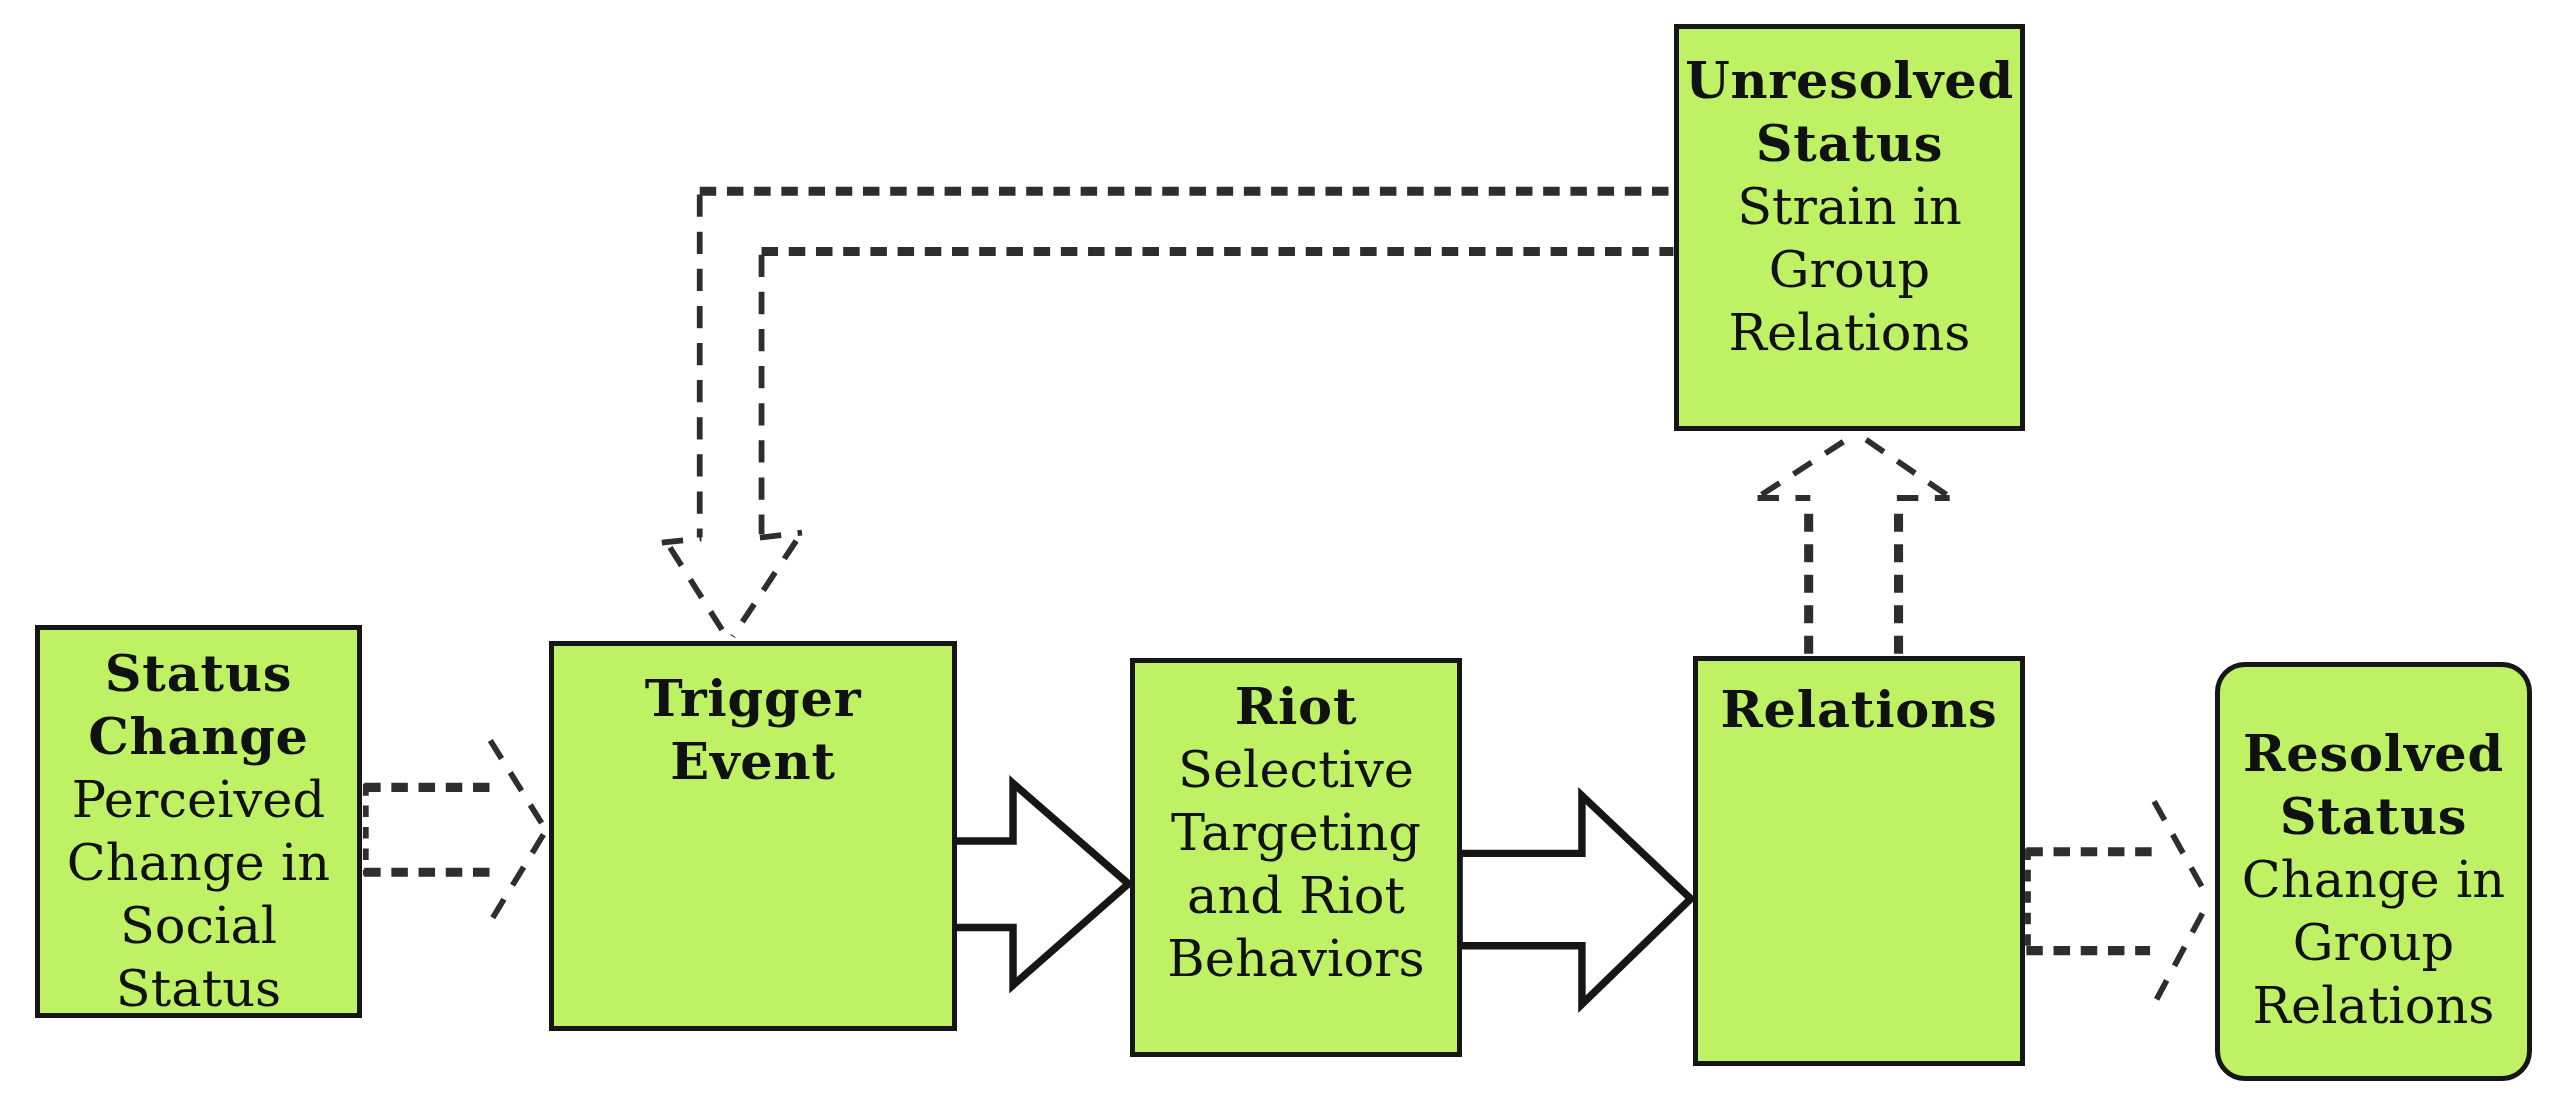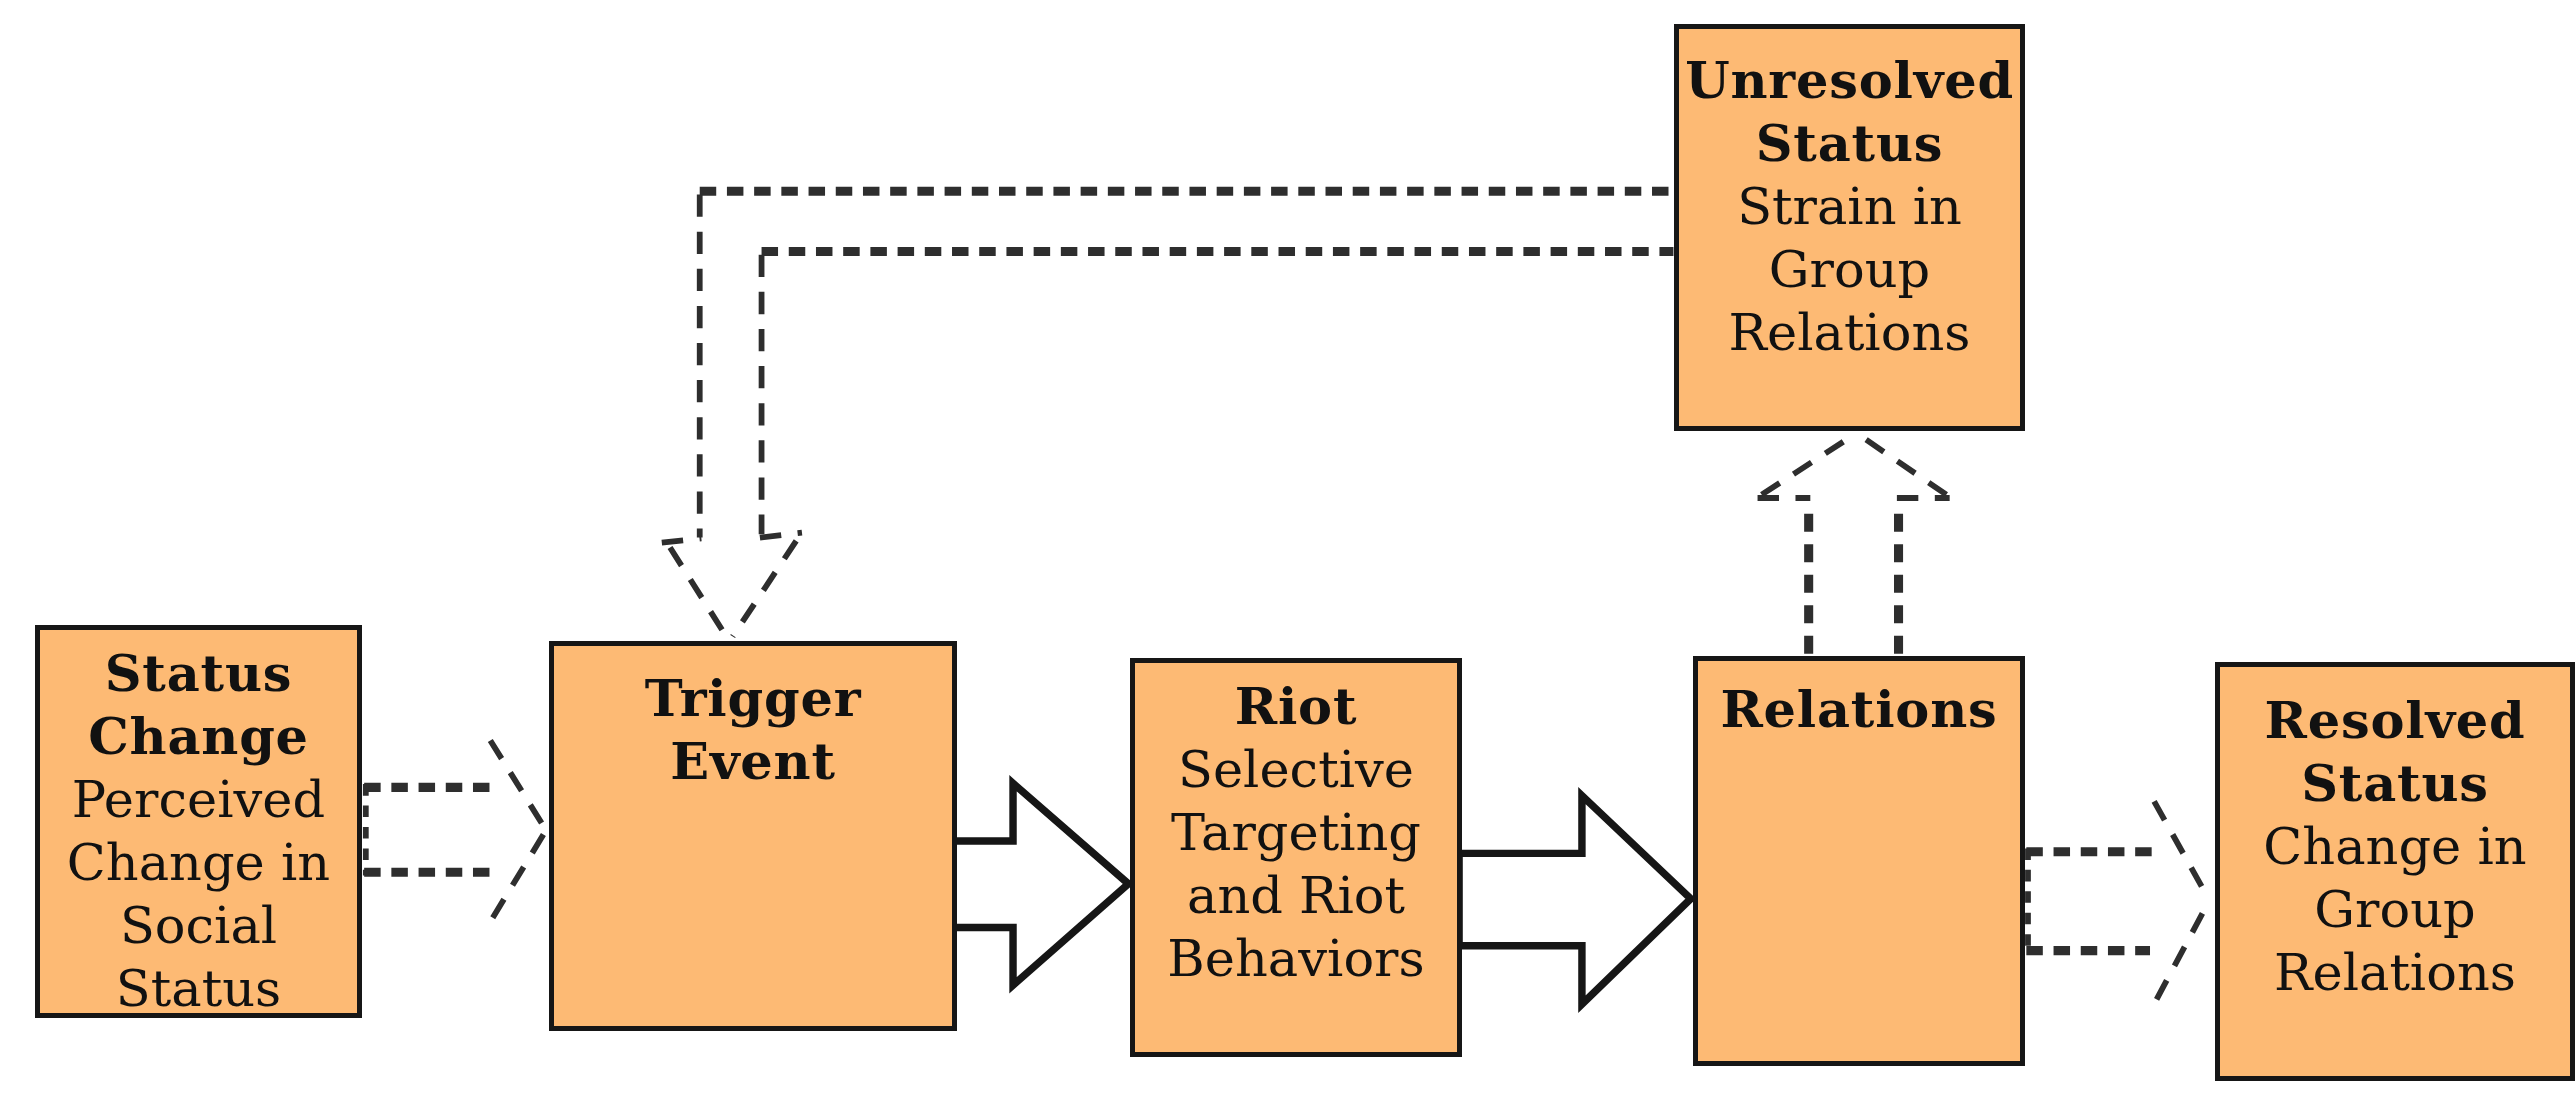--- a/index.html
+++ b/index.html
@@ -11,21 +11,21 @@
     overflow:hidden;
     font-family:"DejaVu Serif", serif;
   }
   .arrows-layer{
     position:absolute;
     left:0;top:0;width:2576px;height:1104px;
   }
   .box{
     position:absolute;
     box-sizing:border-box;
-    background:#fdba74;
+    background:#bef264;
     border:5.8px solid #161616;
     text-align:center;
     color:#111111;
   }
   .box-title{
     font-weight:bold;
     font-size:51px;
     line-height:63px;
     letter-spacing:0.8px;
   }
@@ -37,21 +37,21 @@
   .dashV   {stroke:#2e2e2e;stroke-width:7; stroke-dasharray:27 18;fill:none;}
   .dashCap {stroke:#2e2e2e;stroke-width:7; stroke-dasharray:14 12;fill:none;}
   .dashVthick{stroke:#2e2e2e;stroke-width:11;stroke-dasharray:22 15;fill:none;}
   .dashD   {stroke:#2e2e2e;stroke-width:7; stroke-dasharray:26 20;fill:none;}
   .solidArrow{fill:#ffffff;stroke:#161616;stroke-width:9;stroke-linejoin:miter;}
   
   .box-status-change    {left:35px;  top:625px; width:327px; height:393px; padding-top:11.5px;}
   .box-trigger-event    {left:549px; top:641px; width:408px; height:390px; padding-top:21.4px;}
   .box-riot             {left:1130px;top:658px; width:332px; height:399px; padding-top:12px;}
   .box-response         {left:1693px;top:656px; width:332px; height:410px; padding-top:16.5px;}
-  .box-resolved-status  {left:2215px;top:662px; width:360px; height:419px; padding-top:22px;}
+  .box-resolved-status  {left:2215px;top:662px; width:317px; height:419px; padding-top:55px;border-radius:30px;}
   .box-unresolved-status{left:1674px;top:24px;  width:351px; height:407px; padding-top:20px;}
   .box-unresolved-status .box-body{}
 </style>
 </head>
 <body>
 
 <div class="stage">
 
   <svg class="arrows-layer" viewBox="0 0 3123 1339">
 

